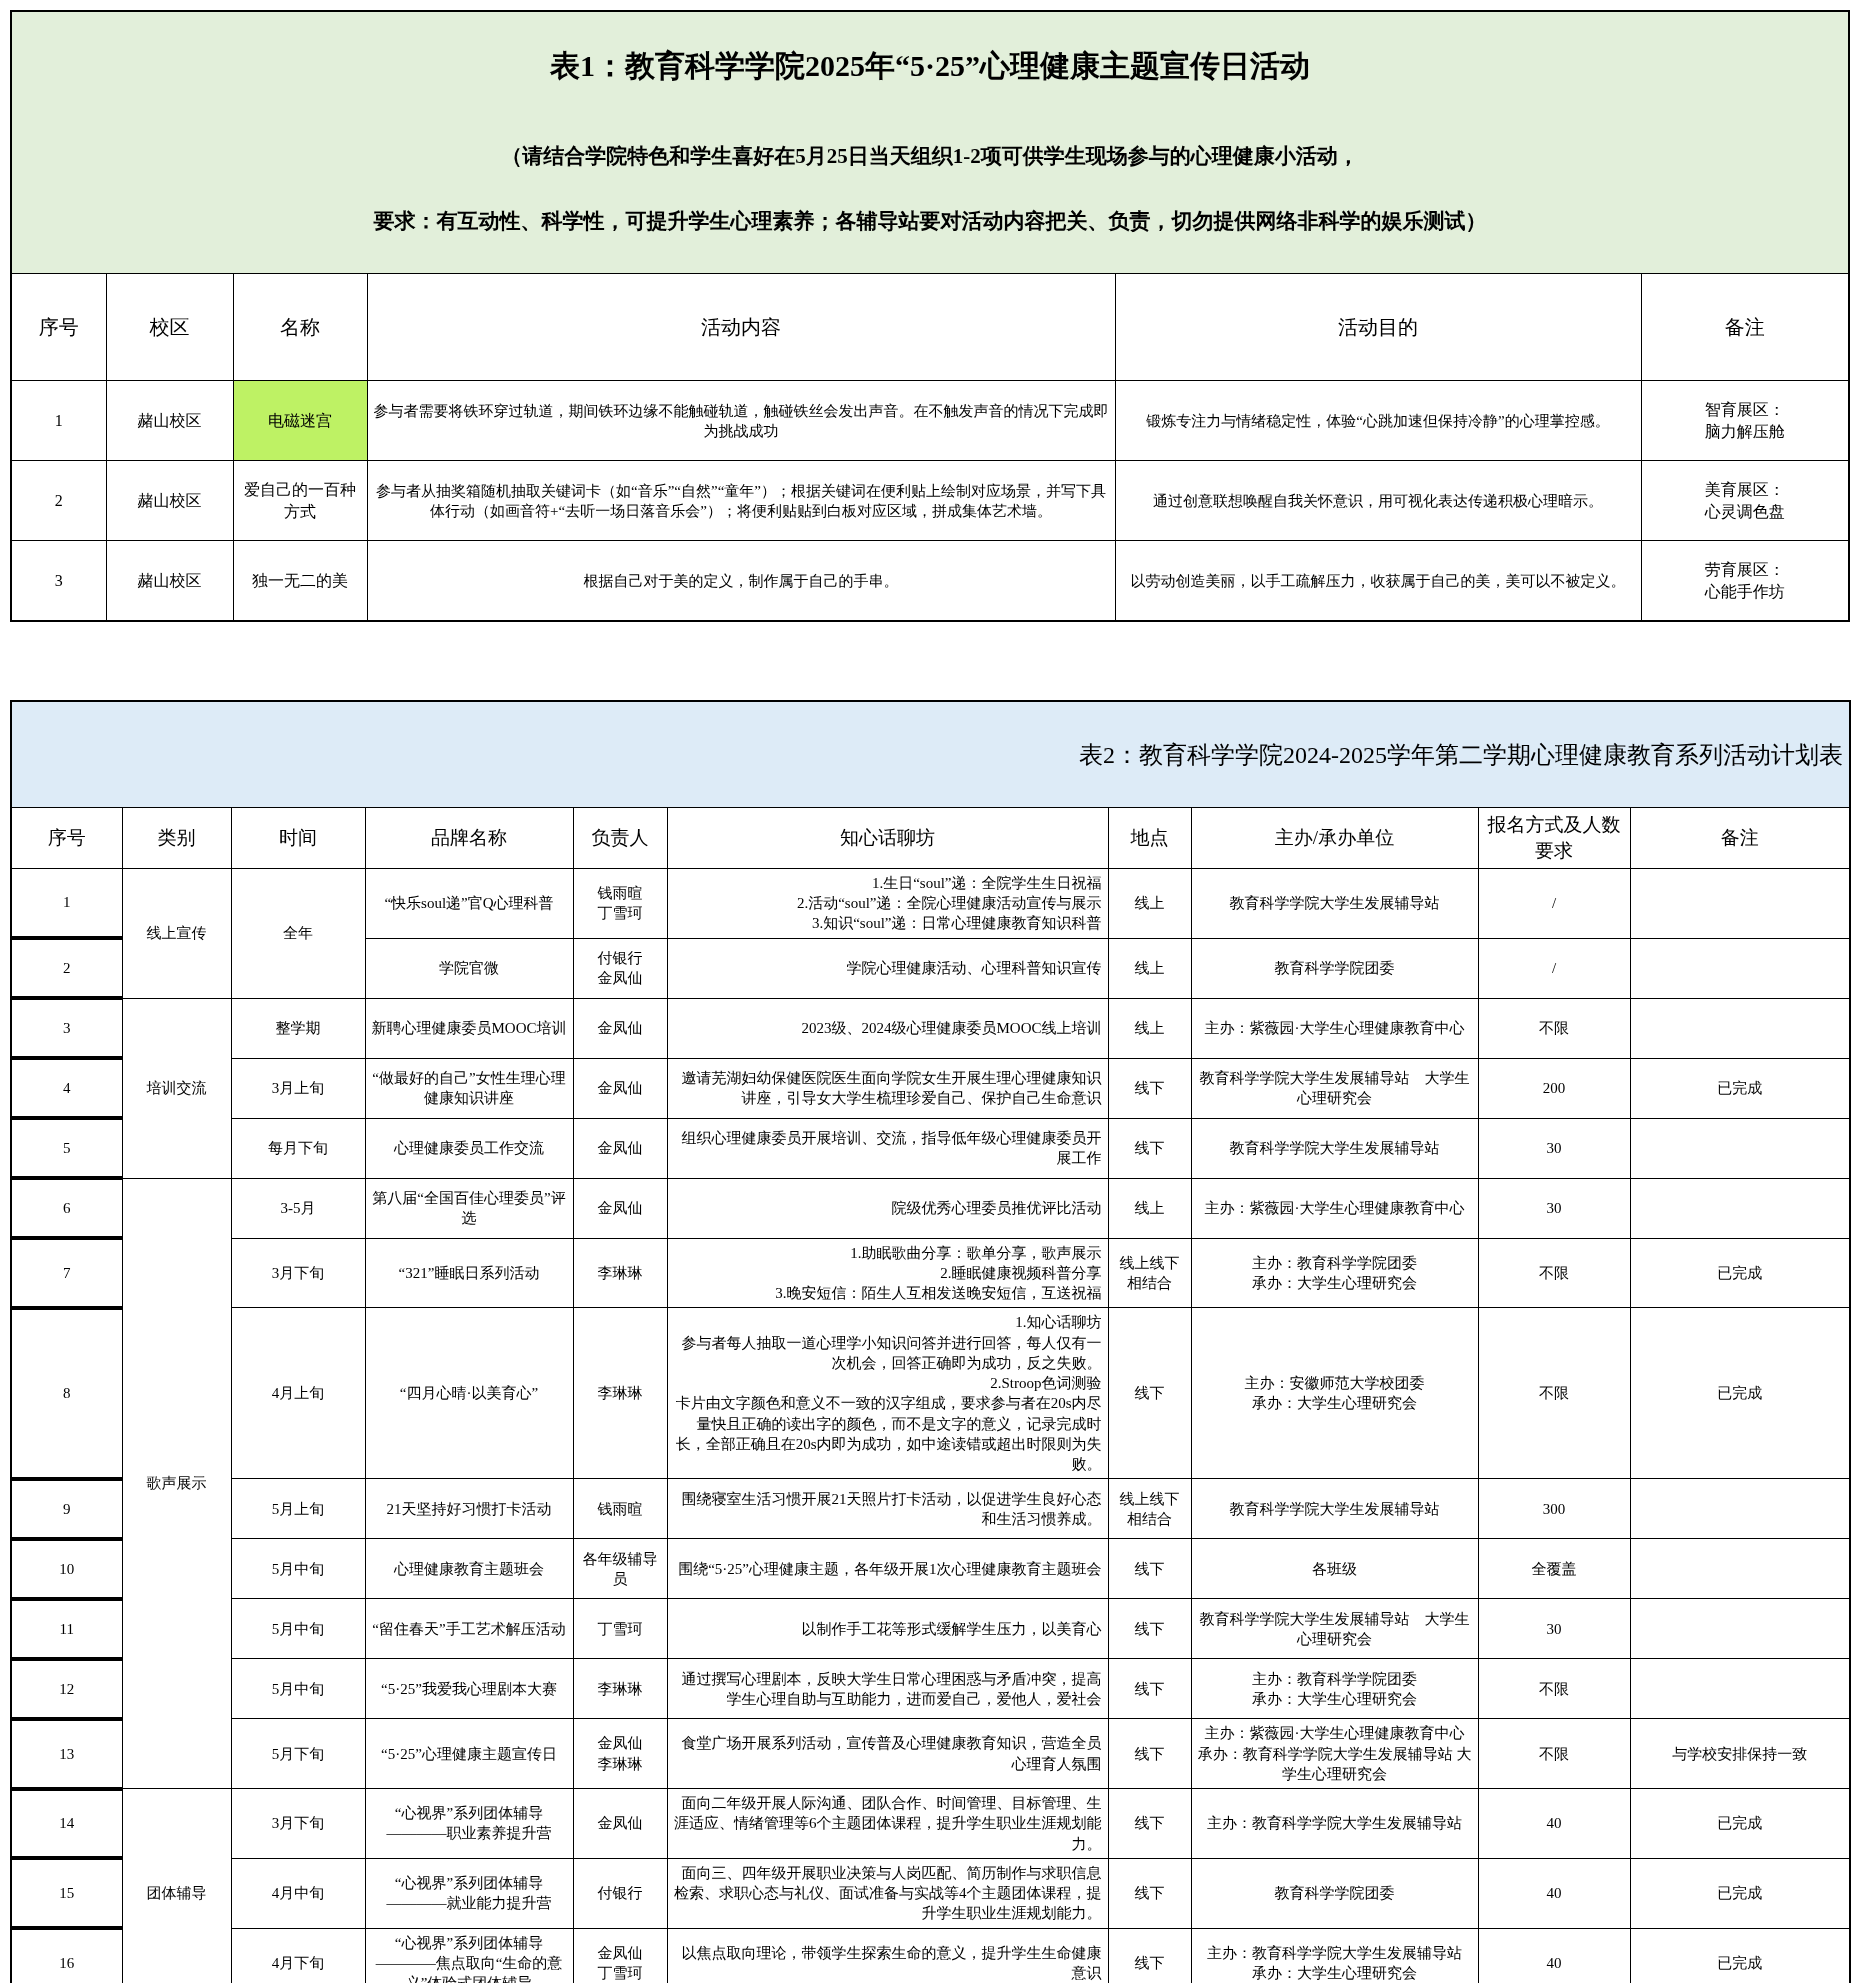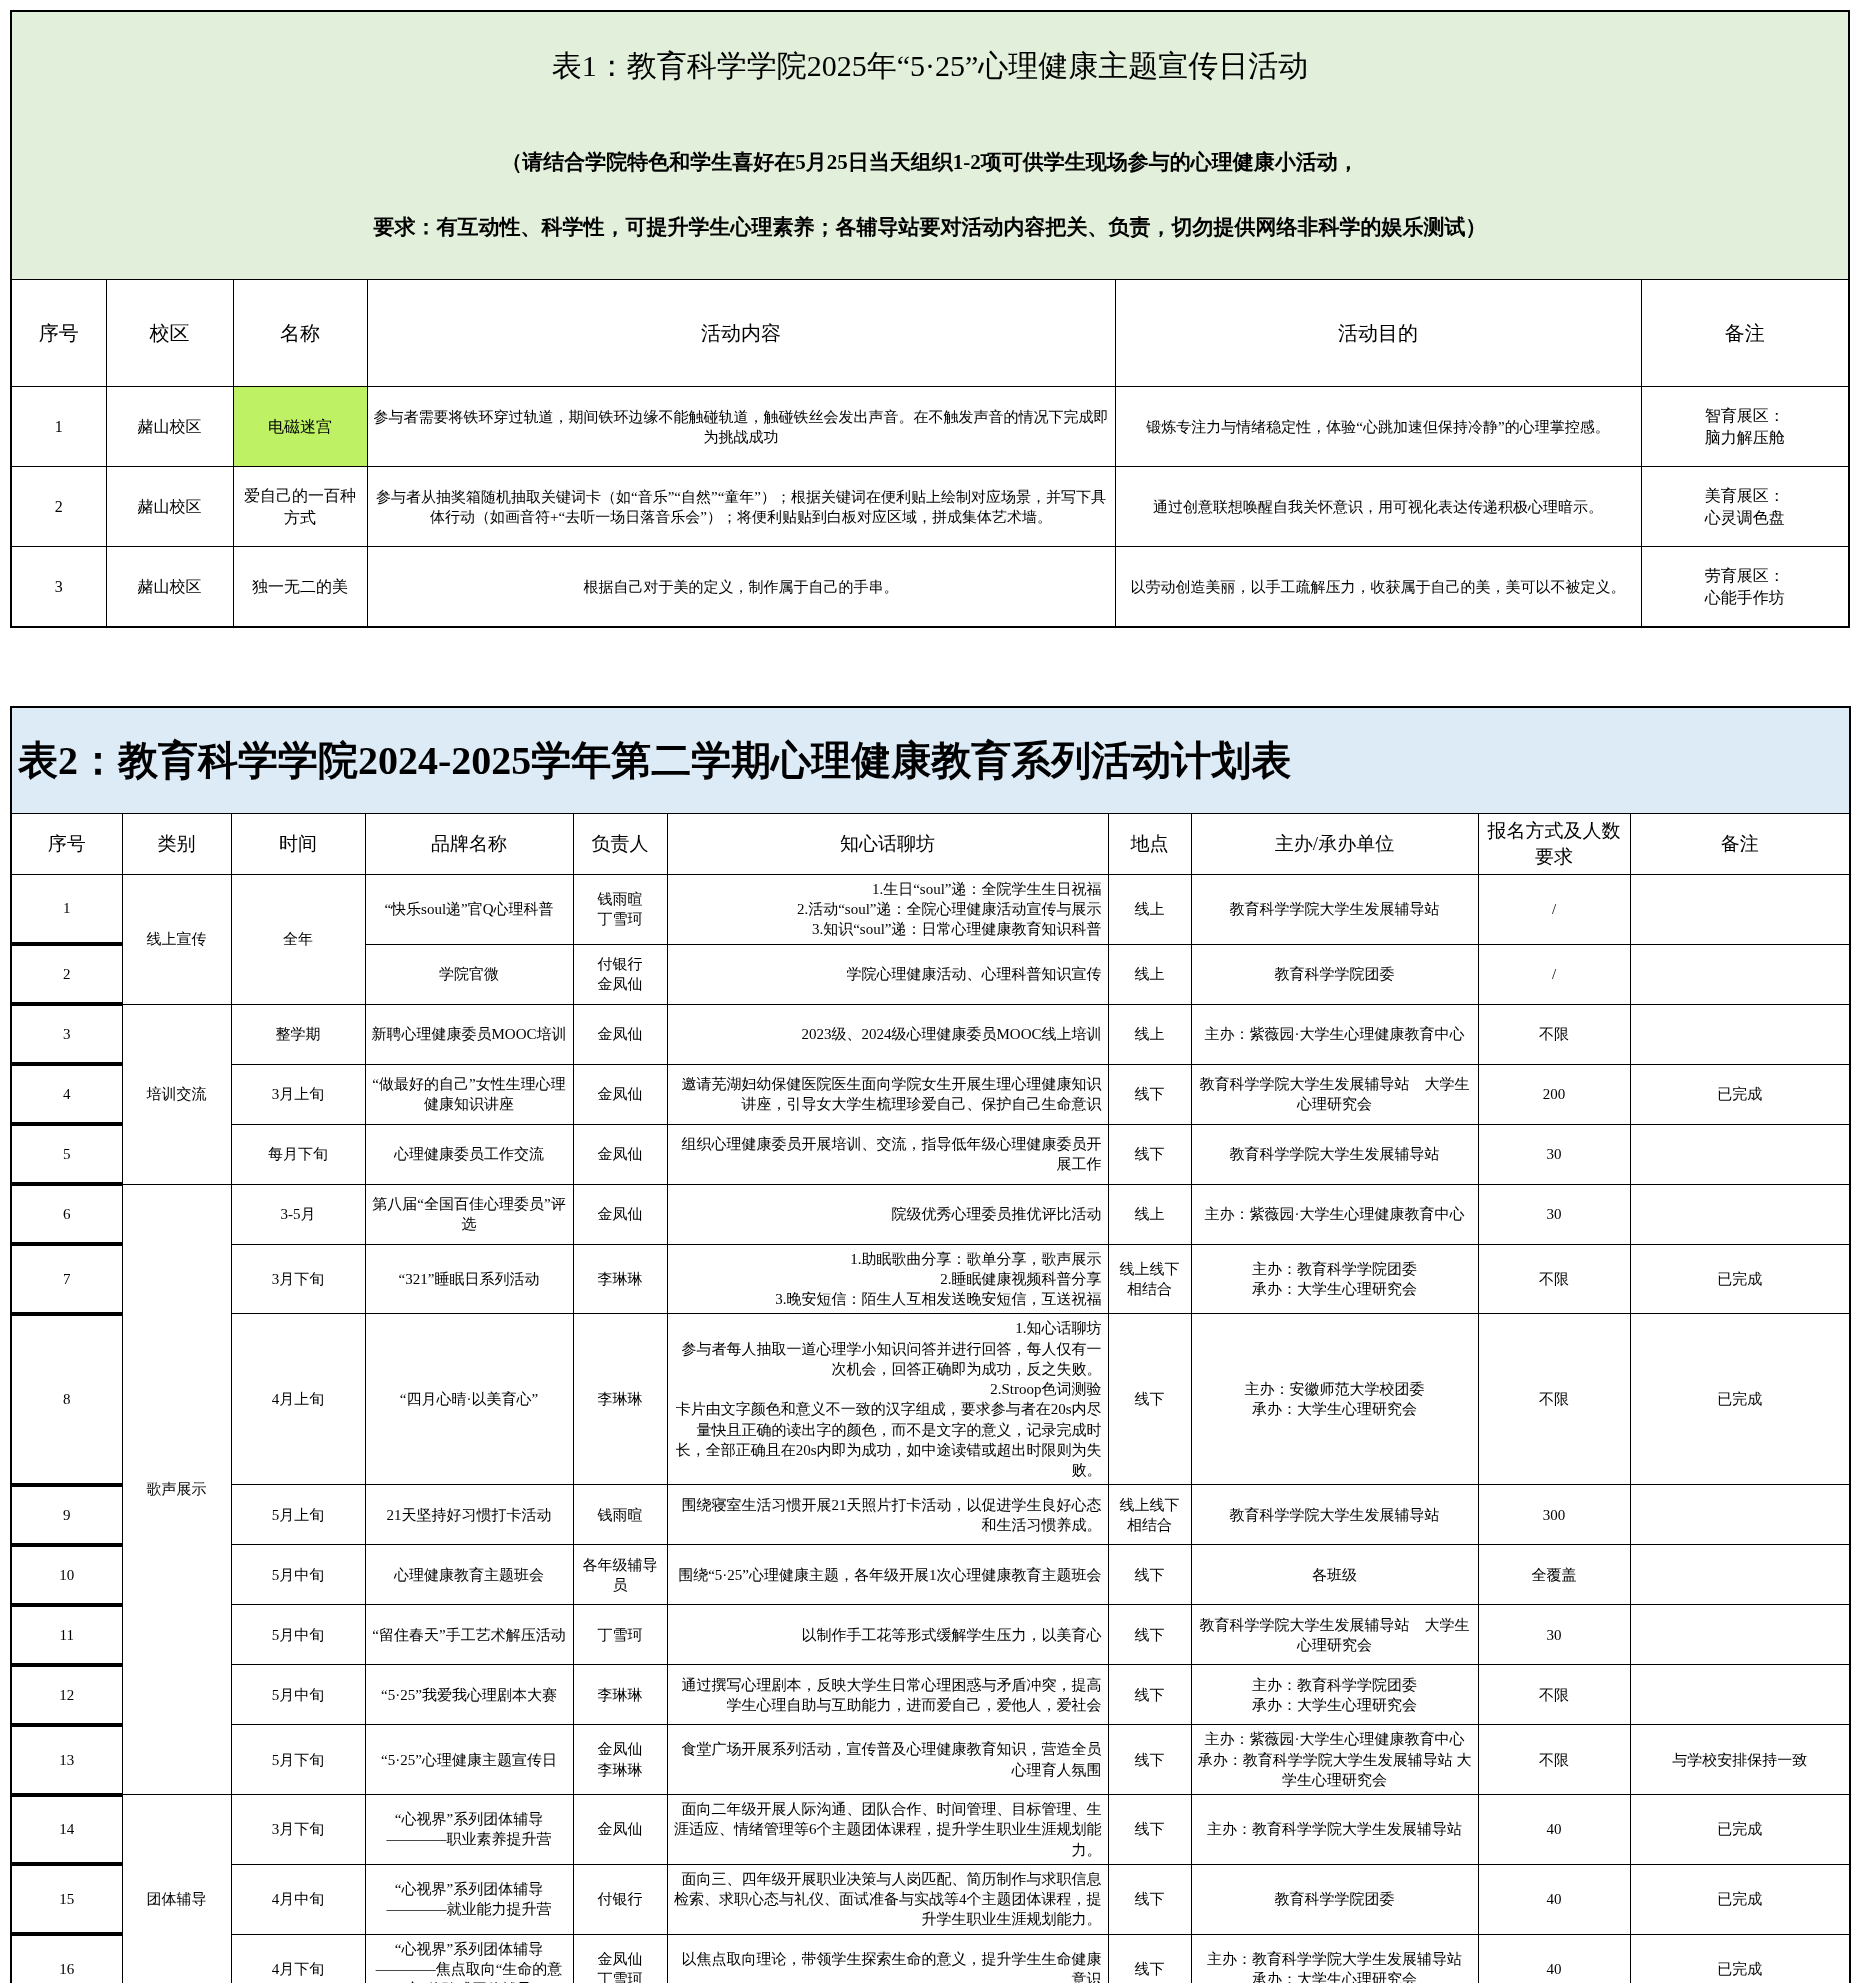--- a/index.html
+++ b/index.html
@@ -5,30 +5,30 @@
   *{box-sizing:border-box}
   html,body{margin:0;padding:0;background:#fff}
   body{width:1859px;font-family:"Liberation Serif","DejaVu Serif",serif;color:#000}
   .page{padding:10px 10px 0 10px}
   table{border-collapse:collapse;table-layout:fixed;width:1839px}
   .t1,.t2{border:2px solid #000}
   th,td{border:1px solid #000;padding:4px 6px;text-align:center;vertical-align:middle;
         font-size:16px;font-weight:normal;line-height:1.35;white-space:pre-line;word-break:break-all}
   
   .t1-title-cell{background:#e2efda;padding:12px 8px 14px 8px}
-  .t1-title{font-size:30px;font-weight:normal;text-align:center;margin-bottom:6px}
+  .t1-title{font-size:30px;font-weight:bold;text-align:center;}
   .t1-sub{font-size:21px;font-weight:bold;color:#000000;text-align:center;line-height:1.55}
   .t1 .head th{height:107px;font-size:20px}
   .t1 tbody td{height:80px}
   .t1 td.c-content,.t1 td.c-purpose{font-size:15px}
   .t1 td.hl{background:#bef264}
   .gap{height:78px}
   
   .t2-title-cell{background:#ddebf7;height:107px}
-  .t2-title{font-size:40px;font-weight:bold;text-align:left}
+  .t2-title{font-size:24px;font-weight:normal;text-align:right}
   .t2 .head th{height:56px;font-size:19px}
   .t2 tbody td{height:60px;font-size:15px}
   .t2 tbody td.c2-content{text-align:right}
   .t2 tbody td:first-child{border-bottom:4px solid #000}
 </style>
 </head>
 <body>
 
 <div class="page">
 

